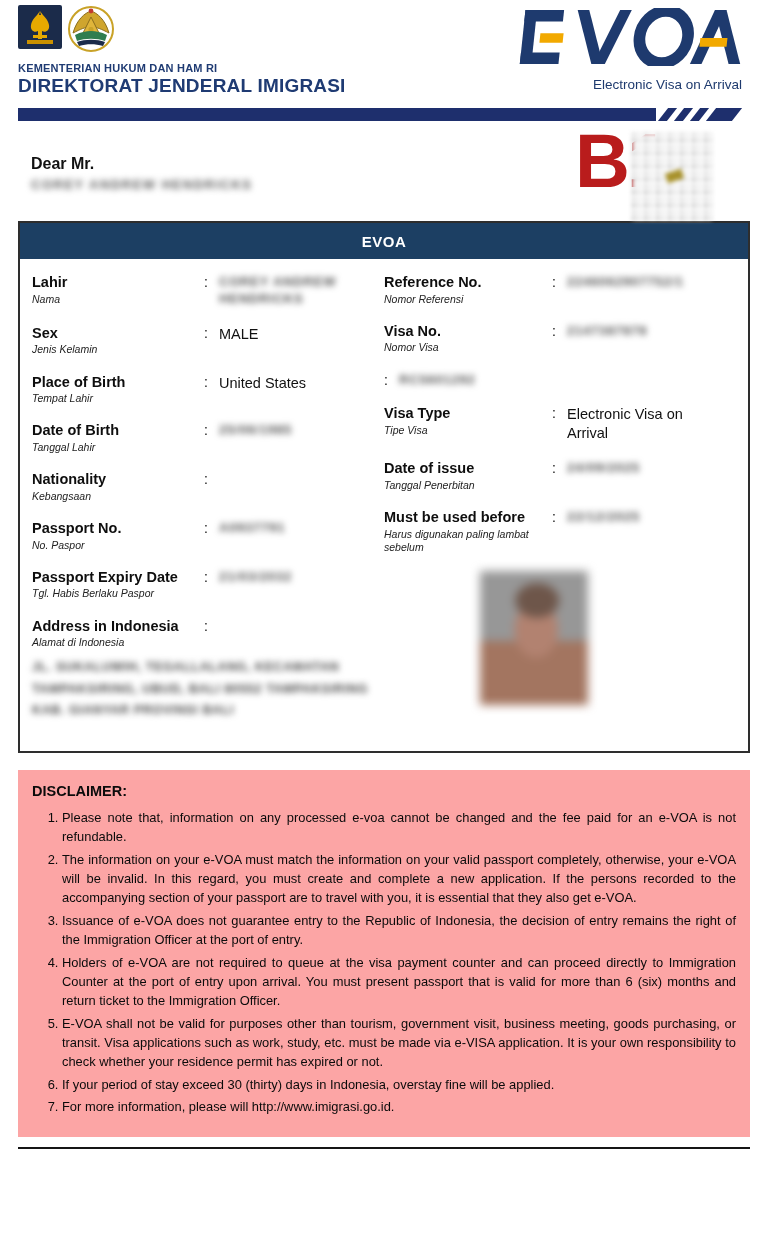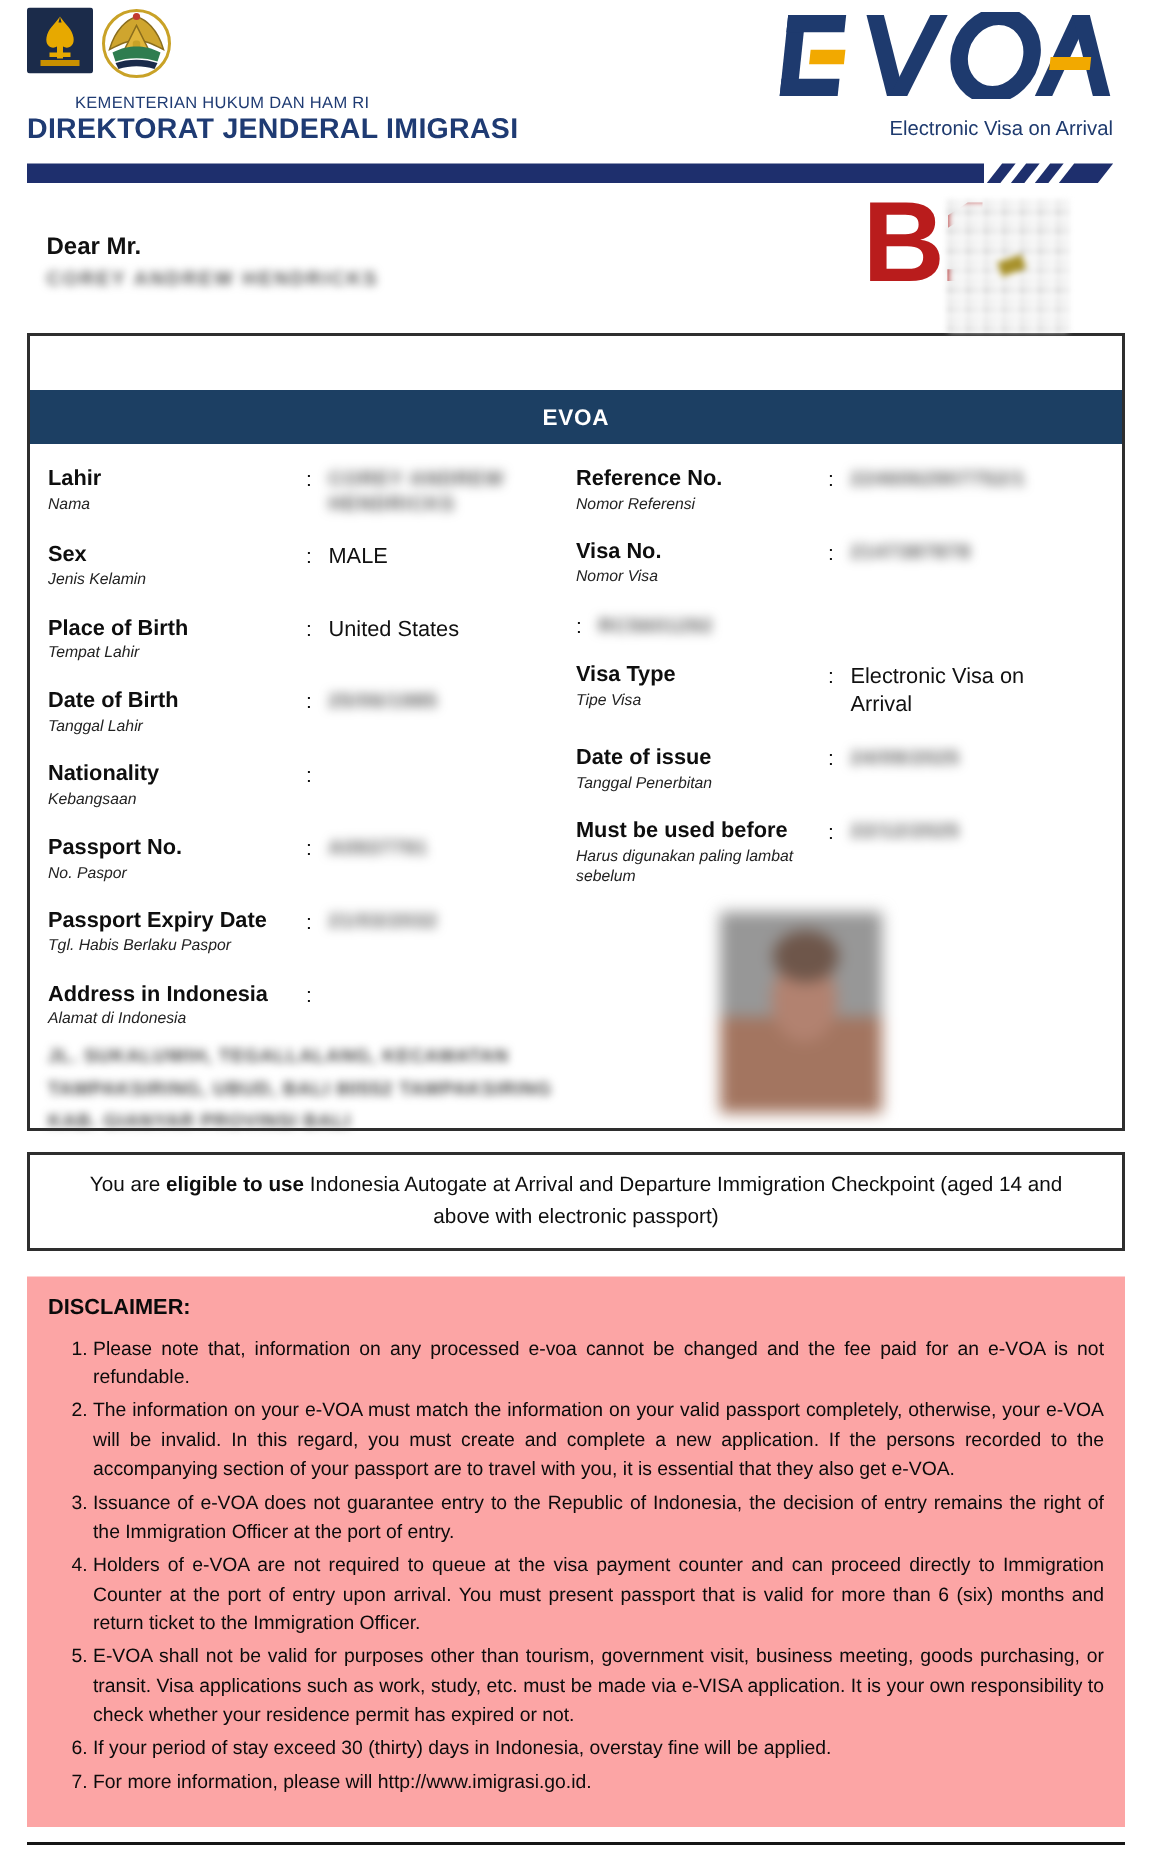--- a/index.html
+++ b/index.html
@@ -2,21 +2,21 @@
 <html><head>
 <meta charset="utf-8">
 <style>
   * { box-sizing: border-box; margin: 0; padding: 0; }
   body { margin: 0; background: #fff; font-family: "Liberation Sans", sans-serif; }
   .page { width: 768px; height: 1234px; position: relative; background: #fff; overflow: hidden; }
 
   
   .header { display: flex; justify-content: space-between; align-items: flex-start; padding: 5px 20px 0 18px; }
   .logos { display: flex; align-items: flex-start; gap: 5px; }
-  .ministry { margin-top: 5px; font-size: 11px; font-weight: normal; color: #1f3b73; letter-spacing: .2px; margin-left: 32px; }
+  .ministry { margin-top: 5px; font-size: 11px; font-weight: bold; color: #1f3b73; letter-spacing: .2px; }
   .directorate { font-size: 19px; font-weight: bold; color: #1f3b73; letter-spacing: .2px; margin-top: 1px; }
   .header-right { text-align: right; padding-top: 3px; }
   .evoa-subtitle { font-size: 13.5px; color: #1e3a6e; margin-top: 7px; margin-right: 6px; }
 
   
   .divider-navy { margin: 11px 18px 0 18px; height: 13px; display: flex; }
   .dn-main { width: 638px; background: #1e2f6d; }
   .dn-slash { width: 9px; margin-left: 7px; background: #1e2f6d; transform: skewX(-38deg); }
   .dn-end { width: 26px; margin-left: 7px; background: #1e2f6d; transform: skewX(-38deg); }
 
@@ -27,21 +27,21 @@
   .gate { position: absolute; left: 575px; top: 2px; font-size: 76px; font-weight: 800; color: #b91c1c; line-height: 1; letter-spacing: -3px; }
   .qr { background:
       repeating-linear-gradient(90deg, #6f6f6f 0 3px, #e8e8e8 3px 6px, #9a9a9a 6px 8px, #f4f4f4 8px 12px),
       repeating-linear-gradient(0deg, #777 0 3px, #e0e0e0 3px 7px, #939393 7px 9px, #efefef 9px 13px);
     background-blend-mode: screen; filter: blur(2.2px); position: relative; }
   .qr-dot { position: absolute; left: 42%; top: 44%; width: 17px; height: 10px; background: #a8922c; transform: rotate(-18deg); filter: blur(.5px); }
   .qr-top { position: absolute; left: 632px; top: 12px; width: 80px; height: 87px; }
 
   
   .visa-table { margin: 0 18px; border: 2px solid #2e2e2e; height: 532px; }
-  .vt-header { height: 36px; background: #1c3f63; color: #fff; font-weight: bold; font-size: 15px; display: flex; align-items: center; justify-content: center; letter-spacing: .5px; margin-top: 36px; }
+  .vt-header { height: 36px; background: #1c3f63; color: #fff; font-weight: bold; font-size: 15px; display: flex; align-items: center; justify-content: center; letter-spacing: .5px; }
   .vt-body { display: flex; padding: 15px 12px 0 12px; }
   .vt-col-left { width: 352px; }
   .vt-col-right { flex: 1; }
   .field { display: flex; margin-bottom: 17px; }
   .f-labels { width: 172px; flex-shrink: 0; }
   .vt-col-right .f-labels { width: 168px; }
   .f-label { font-size: 14.5px; font-weight: bold; color: #0e0e0e; line-height: 1.15; }
   .f-sub { font-size: 10.5px; font-style: italic; color: #222; margin-top: 2px; line-height: 1.25; }
   .f-colon { width: 15px; font-size: 14px; color: #111; flex-shrink: 0; }
   .f-value { font-size: 14.5px; color: #111; line-height: 1.3; }
@@ -268,23 +268,20 @@
           </div>
           <div class="f-colon">:</div>
           <div class="f-value redacted">22/12/2025</div>
         </div>
 
         <div class="photo"></div>
       </div>
     </div>
   </div>
 
-  <div class="eligibility">
-    <span>You are </span><b>eligible to use</b><span> Indonesia Autogate at Arrival and Departure Immigration Checkpoint (aged 14 and above with electronic passport)</span>
-  </div>
 
   <div class="disclaimer">
     <div class="d-title">DISCLAIMER:</div>
     <ol>
       <li>Please note that, information on any processed e-voa cannot be changed and the fee paid for an e-VOA is not refundable.</li>
       <li>The information on your e-VOA must match the information on your valid passport completely, otherwise, your e-VOA will be invalid. In this regard, you must create and complete a new application. If the persons recorded to the accompanying section of your passport are to travel with you, it is essential that they also get e-VOA.</li>
       <li>Issuance of e-VOA does not guarantee entry to the Republic of Indonesia, the decision of entry remains the right of the Immigration Officer at the port of entry.</li>
       <li>Holders of e-VOA are not required to queue at the visa payment counter and can proceed directly to Immigration Counter at the port of entry upon arrival. You must present passport that is valid for more than 6 (six) months and return ticket to the Immigration Officer.</li>
       <li>E-VOA shall not be valid for purposes other than tourism, government visit, business meeting, goods purchasing, or transit. Visa applications such as work, study, etc. must be made via e-VISA application. It is your own responsibility to check whether your residence permit has expired or not.</li>
       <li>If your period of stay exceed 30 (thirty) days in Indonesia, overstay fine will be applied.</li>

